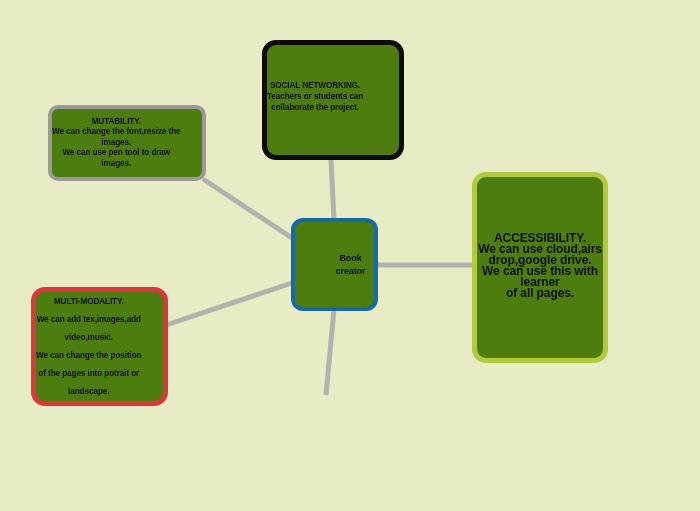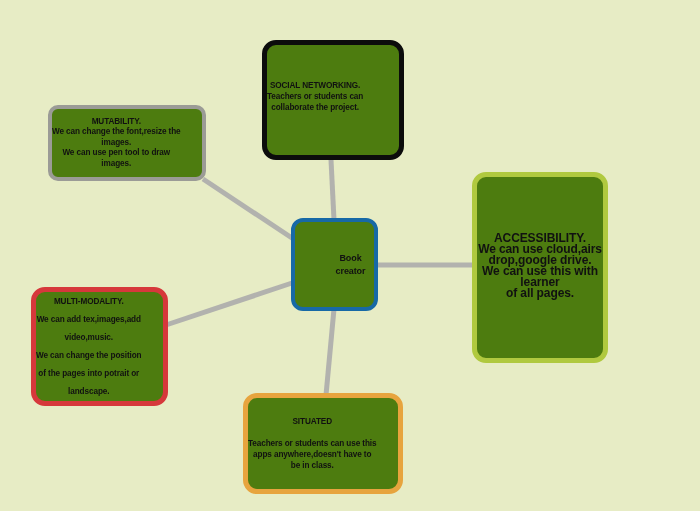--- a/index.html
+++ b/index.html
@@ -170,25 +170,18 @@
   </div>
 
   <div class="node" id="node-accessibility">
     <span class="node-text">ACCESSIBILITY.
 We can use cloud,airs
 drop,google drive.
 We can use this with learner
 of all pages.</span>
   </div>
 
-  <div class="node" id="node-situated">
-    <span class="node-text">SITUATED
-
-Teachers or students can use this
-apps anywhere,doesn't have to
-be in class.</span>
-  </div>
 
   <div class="node" id="node-center">
     <span class="node-text">Book creator</span>
   </div>
 
 </div>
 
 </body></html>

